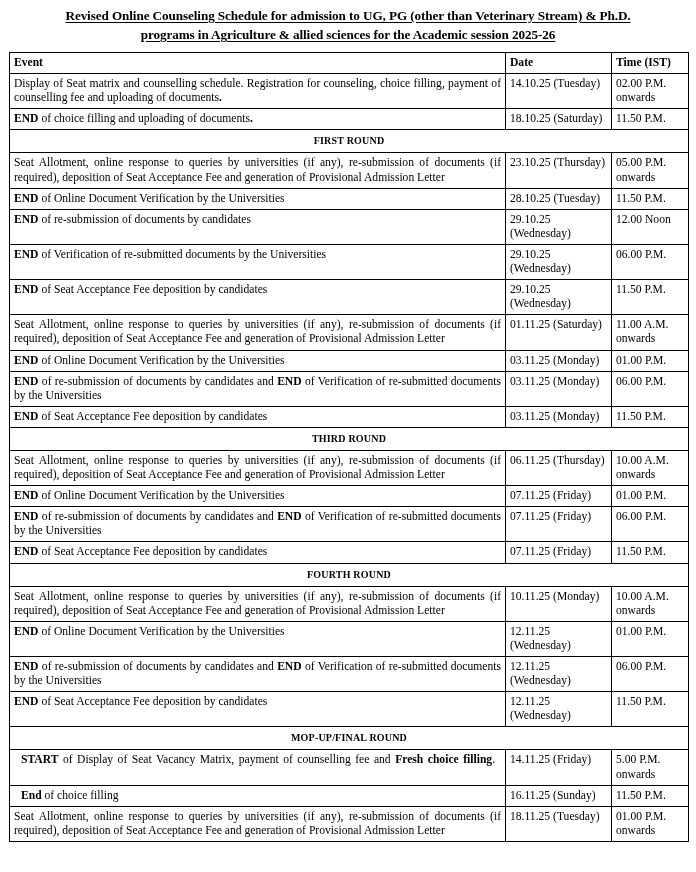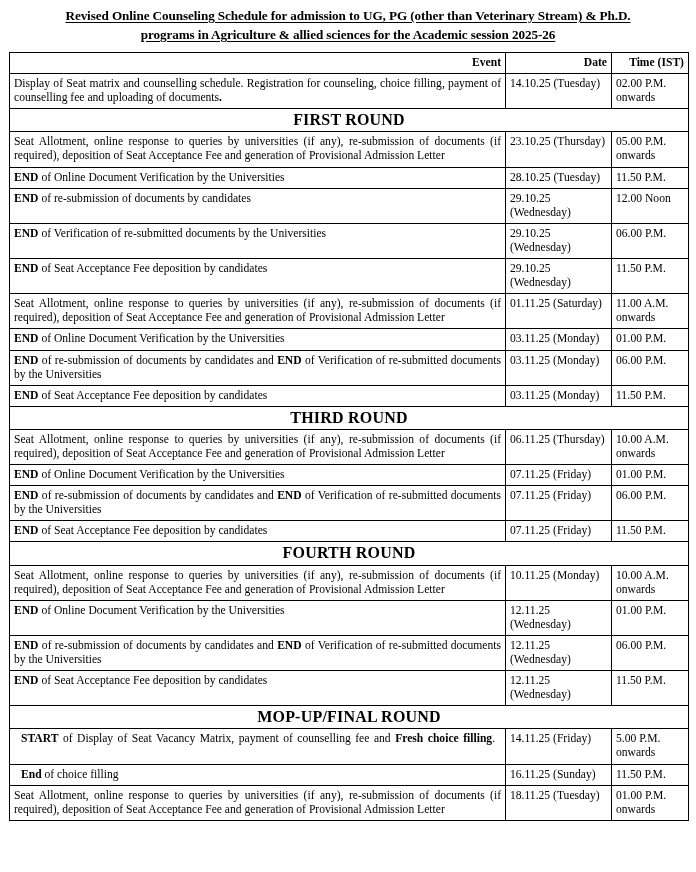--- a/index.html
+++ b/index.html
@@ -49,21 +49,21 @@
     vertical-align: top;
     font-size: 11.6px;
     line-height: 14.1px;
     padding: 3px 4px 3px 4px;
   }
   col.c-event { width: 496px; }
   col.c-date  { width: 106px; }
   col.c-time  { width: 77px; }
 
   th.hdr {
-    text-align: right;
+    text-align: left;
     font-weight: bold;
     font-size: 12.4px;
     padding: 5px 4px 5px 4px;
     vertical-align: middle;
   }
   td.event {
     text-align: justify;
     text-justify: inter-word;
     hyphens: none;
   }
@@ -73,21 +73,21 @@
   }
   td.event.spaced {
     word-spacing: 1.6px;
   }
   td.date, td.time {
     white-space: normal;
   }
   tr.round-band td {
     text-align: center;
     font-weight: bold;
-    font-size: 16px;
+    font-size: 10px;
     padding: 4px 4px 4px 4px;
     letter-spacing: 0.2px;
   }
   b, strong { font-weight: bold; }
 </style>
 </head>
 <body>
 
 <div class="page">
 
@@ -109,20 +109,25 @@
           <th class="hdr">Date</th>
           <th class="hdr">Time (IST)</th>
         </tr>
       </thead>
       <tbody id="schedule-body">
           <tr>
             <td class="event">Display of Seat matrix and counselling schedule. Registration for counseling, choice filling, payment of counselling fee and uploading of documents<b>.</b></td>
             <td class="date">14.10.25 (Tuesday)</td>
             <td class="time">02.00 P.M. onwards</td>
           </tr>
+          <tr>
+            <td class="event"><b>END</b> of choice filling and uploading of documents<b>.</b></td>
+            <td class="date">18.10.25 (Saturday)</td>
+            <td class="time">11.50 P.M.</td>
+          </tr>
           <tr class="round-band">
             <td colspan="3">FIRST ROUND</td>
           </tr>
           <tr>
             <td class="event">Seat Allotment, online response to queries by universities (if any), re-submission of documents (if required), deposition of Seat Acceptance Fee and generation of Provisional Admission Letter</td>
             <td class="date">23.10.25 (Thursday)</td>
             <td class="time">05.00 P.M. onwards</td>
           </tr>
           <tr>
             <td class="event"><b>END</b> of Online Document Verification by the Universities</td>

